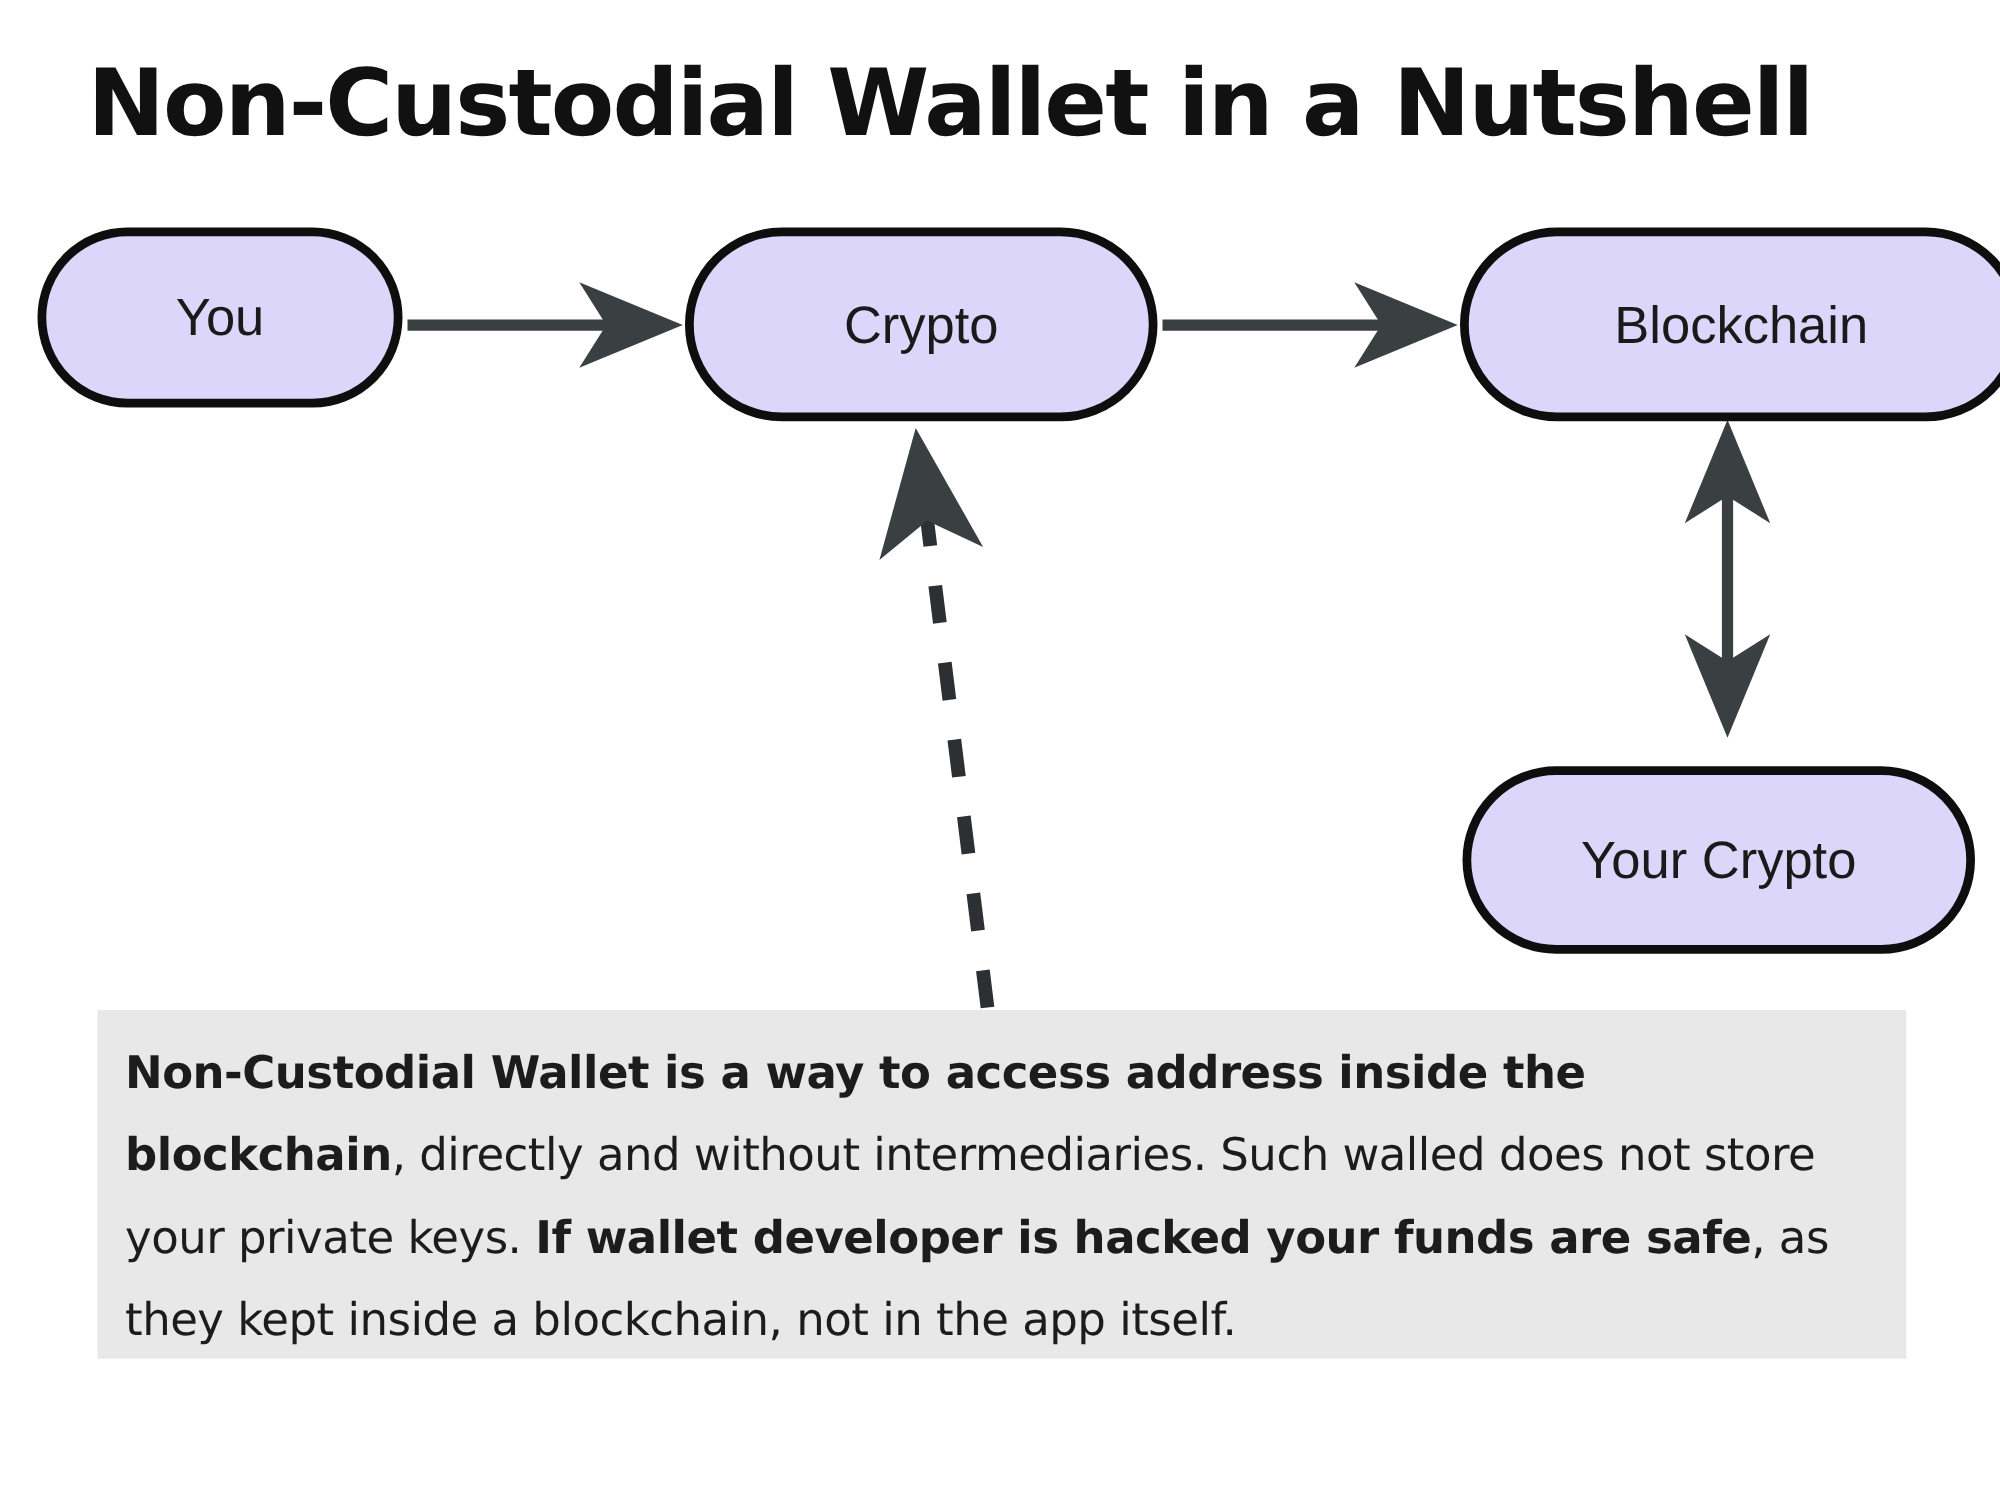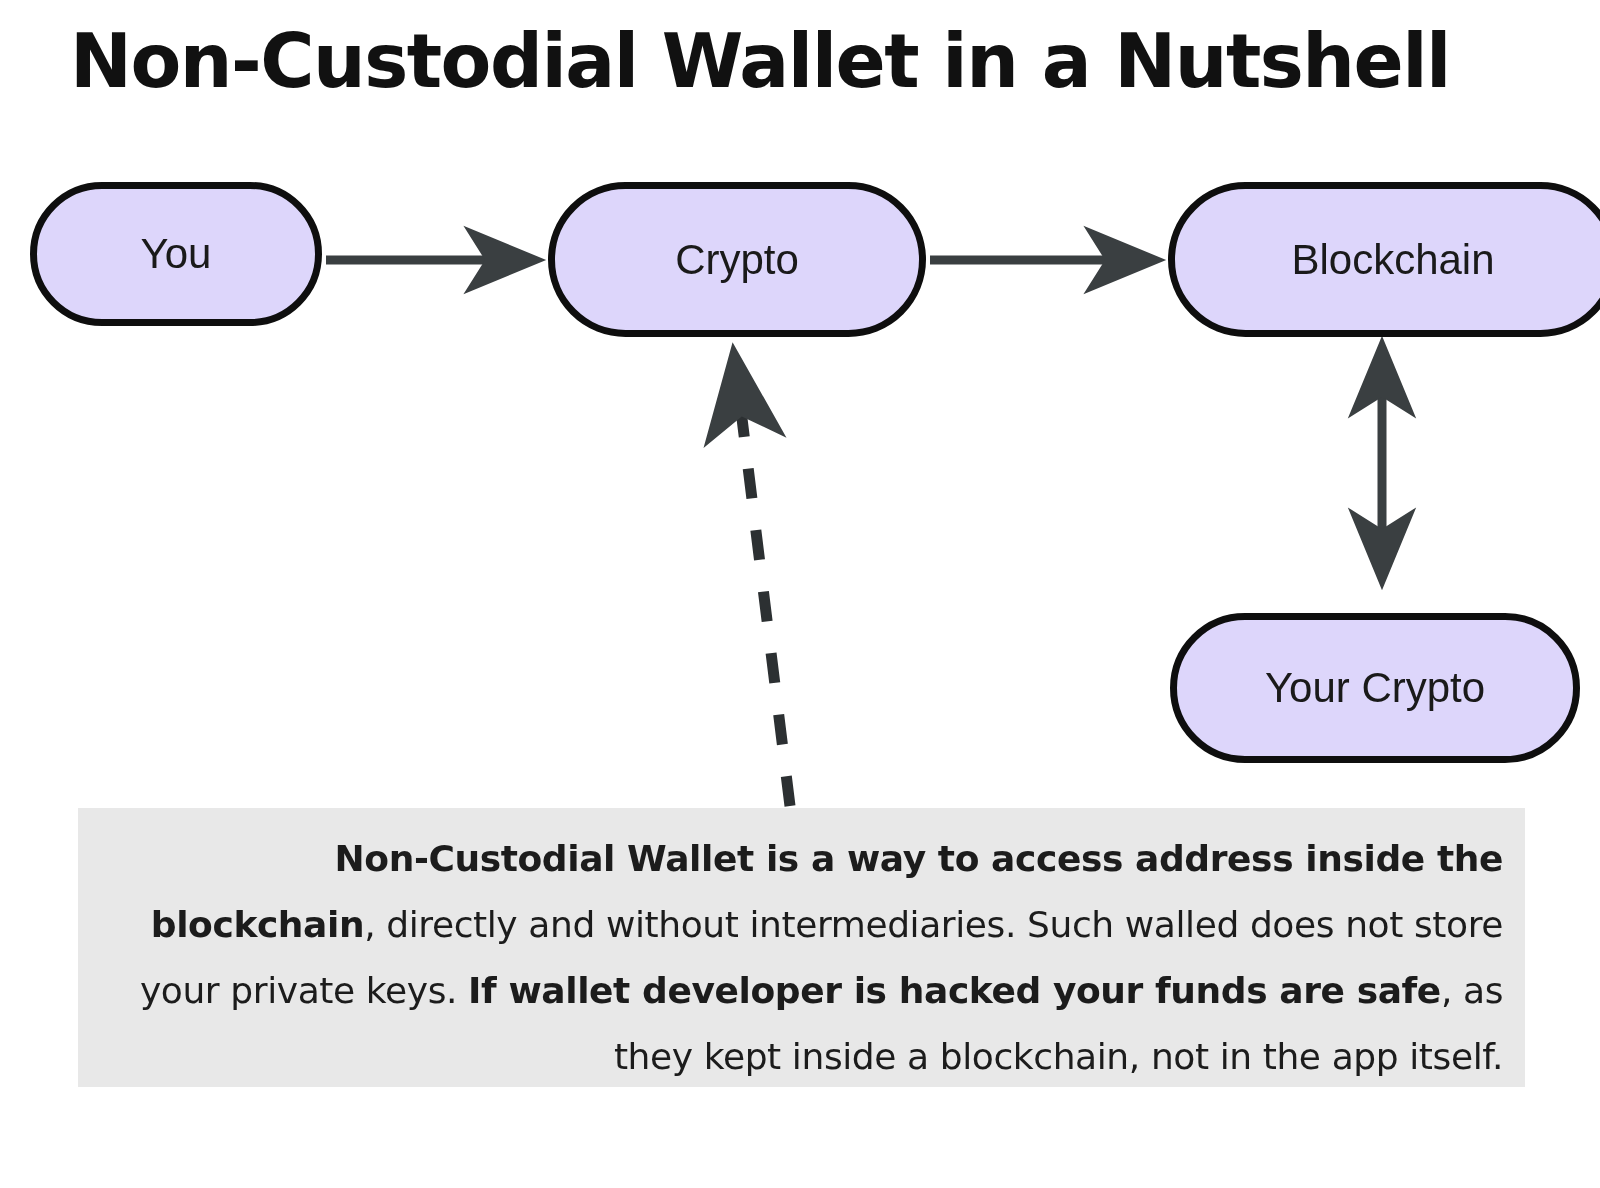--- a/index.html
+++ b/index.html
@@ -17,21 +17,21 @@
     position: relative;
     width: 1600px;
     height: 1188px;
     background: #ffffff;
   }
 
   
   #page-title {
     position: absolute;
     left: 0;
-    top: 18px;
+    top: 40px;
     width: 1520px;
     text-align: center;
     font-family: "DejaVu Sans", sans-serif;
     font-weight: bold;
     font-size: 74px;
     line-height: 86px;
     letter-spacing: -1.5px;
     color: #111111;
     white-space: nowrap;
   }
@@ -74,21 +74,20 @@
   
   #description-box {
     position: absolute;
     left: 78px;
     top: 808px;
     width: 1447px;
     height: 279px;
     box-sizing: border-box;
     background: #e8e8e8;
     padding: 18px 22px 10px 22px;
-    text-align: right;
   }
   #description-text {
     font-family: "DejaVu Sans", sans-serif;
     font-size: 36px;
     line-height: 66px;
     color: #1c1c1c;
     letter-spacing: -0.4px;
   }
   #description-text b {
     font-weight: bold;

